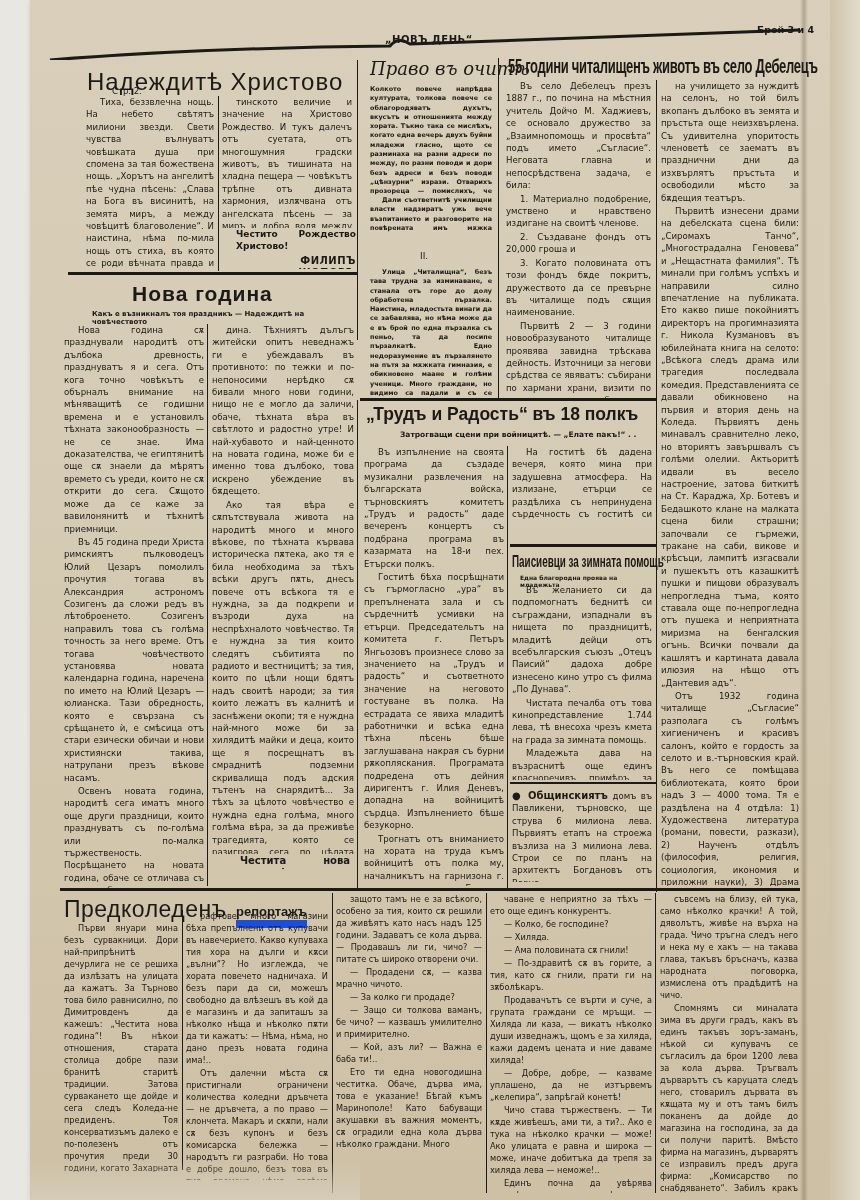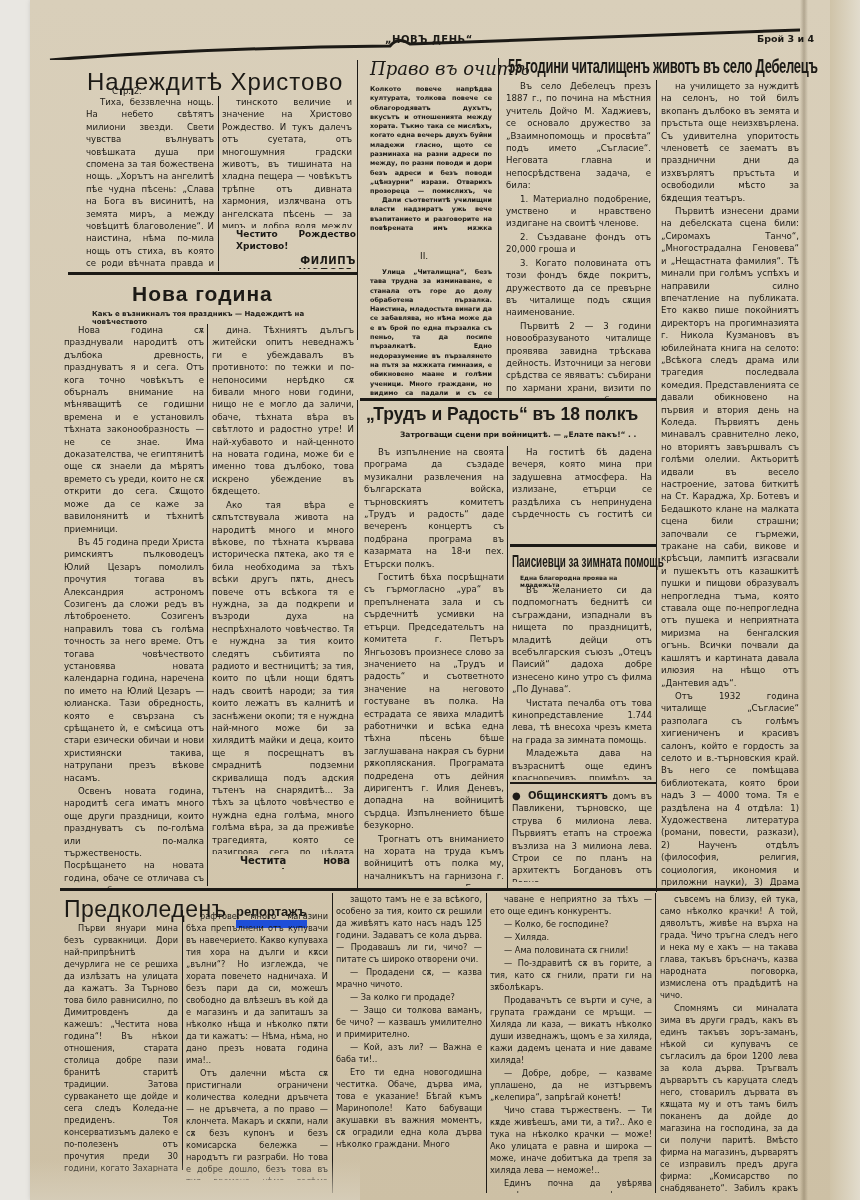--- a/index.html
+++ b/index.html
@@ -27,21 +27,21 @@
     background: linear-gradient(90deg, rgba(0,0,0,0.0), rgba(60,45,20,0.25), rgba(0,0,0,0));
   }
   .masthead {
     position: absolute; left: 20px; top: 0; width: 800px; height: 60px;
   }
   .masthead .brand {
     position: absolute; left: 365px; top: 34px;
     font-size: 10px; font-weight: bold; letter-spacing: 0.5px;
   }
   .masthead .issue {
-    position: absolute; right: 6px; top: 33px;
+    position: absolute; right: 6px; top: 24px;
     font-size: 9.5px; font-weight: bold;
   }
   .masthead svg { position: absolute; left: 0; top: 0; }
 
   .col { position: absolute; font-size: 8.6px; line-height: 12.4px; text-align: justify; overflow: hidden; }
   .col p { text-indent: 14px; margin-bottom: 1px; }
   .bold { font-weight: bold; }
   .hr { position: absolute; background: #1c1a16; }
   .vr { position: absolute; background: #1c1a16; width: 1.4px; }
 

